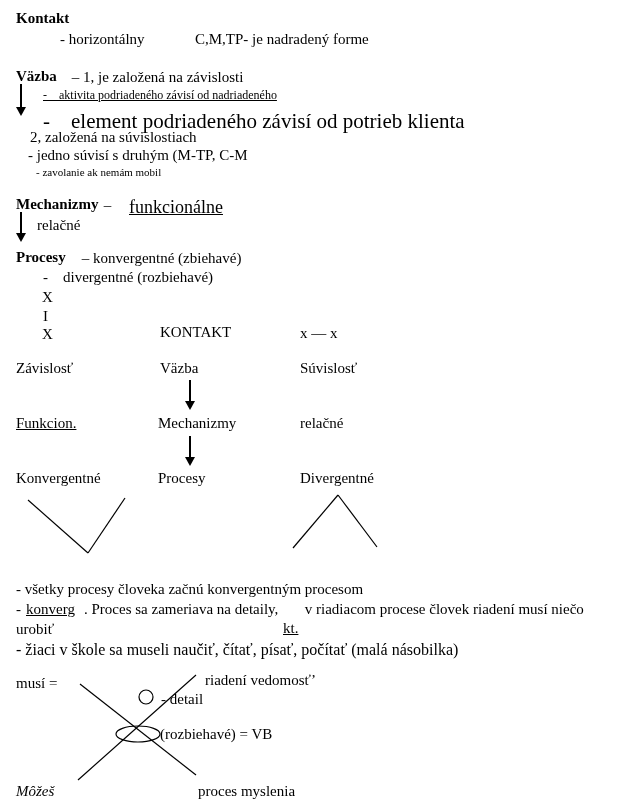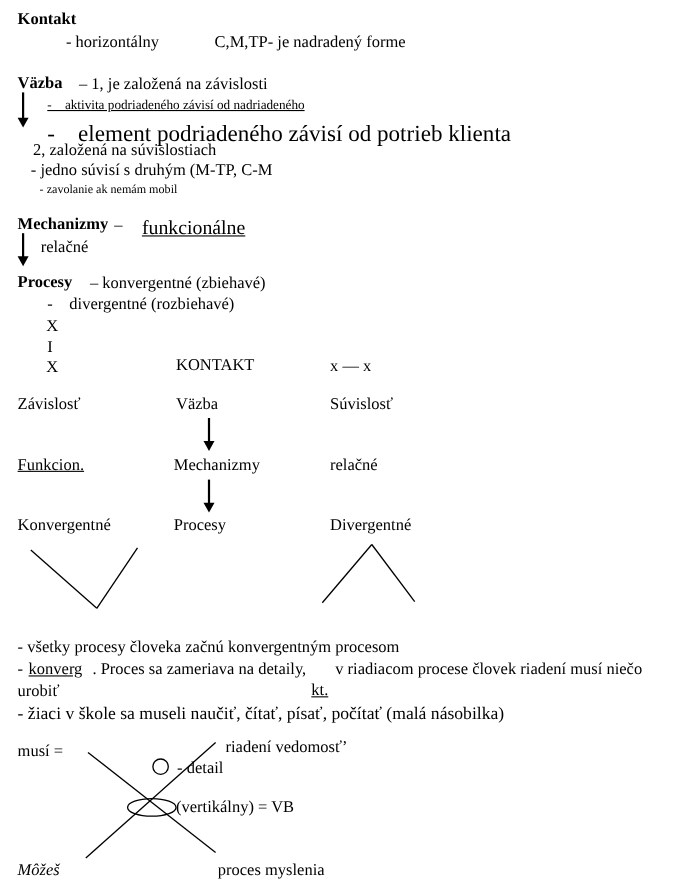--- a/index.html
+++ b/index.html
@@ -126,17 +126,17 @@
   <div class="t u" style="left:26px; top:601px; font-size:15px;">konverg</div>
   <div class="t" style="left:84px; top:601px; font-size:15px;">. Proces sa zameriava na detaily, </div>
   <div class="t u" style="left:283px; top:620px; font-size:15px;">kt.</div>
   <div class="t" style="left:301px; top:601px; font-size:15px;"> v riadiacom procese človek riadení musí niečo</div>
   <div class="t" style="left:16px; top:621px; font-size:15px;">urobiť</div>
   <div class="t" style="left:16px; top:641px; font-size:16px;">- žiaci v škole sa museli naučiť, čítať, písať, počítať (malá násobilka)</div>
 
   <div class="t" style="left:16px; top:675px; font-size:15px;">musí =</div>
   <div class="t" style="left:205px; top:672px; font-size:15px;">riadení vedomosť’</div>
   <div class="t" style="left:161px; top:691px; font-size:15px;">- detail</div>
-  <div class="t" style="left:160px; top:726px; font-size:15px;">(vertikálny) = VB</div>
+  <div class="t" style="left:160px; top:726px; font-size:15px;">(rozbiehavé) = VB</div>
   <div class="t" style="left:16px; top:783px; font-size:15px;font-style:italic;">Môžeš</div>
   <div class="t" style="left:198px; top:783px; font-size:15px;font-family:Liberation Serif, serif;">proces myslenia</div>
 
 </div>
 
 </body></html>

